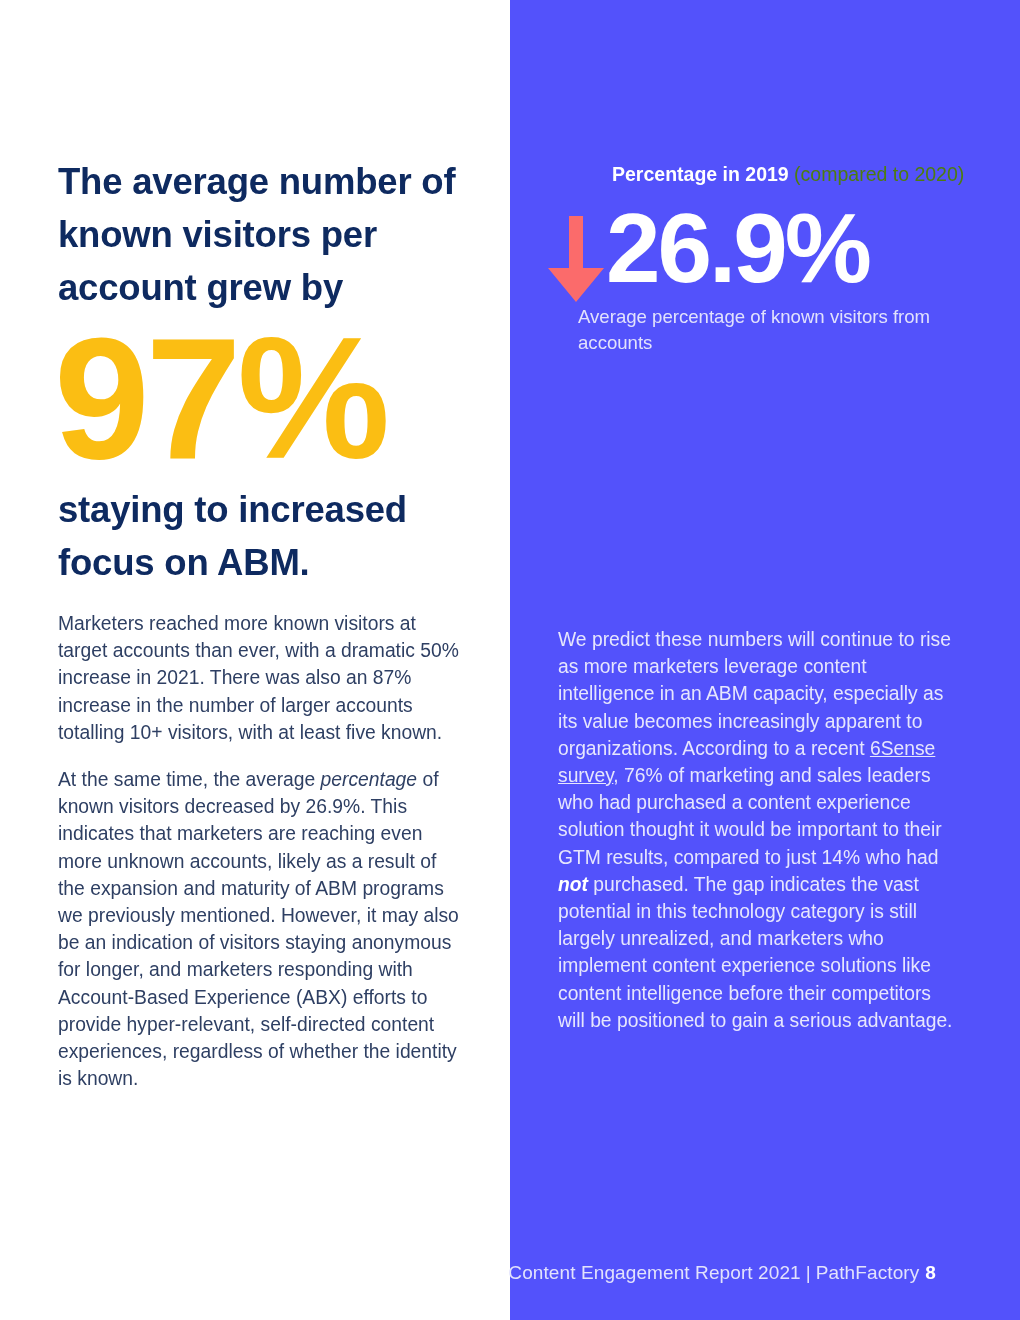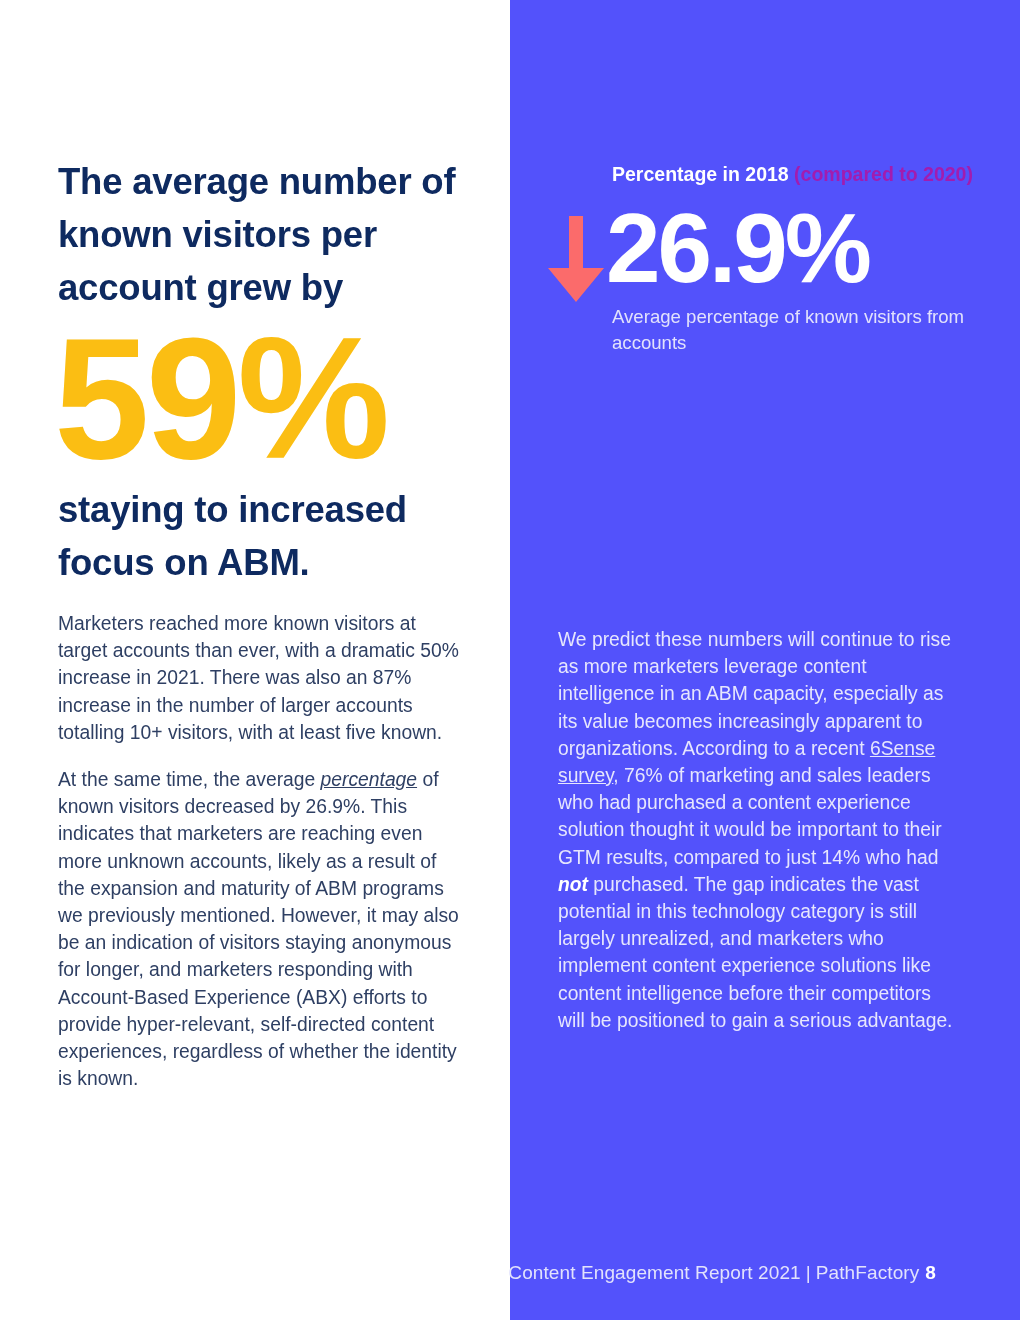--- a/index.html
+++ b/index.html
@@ -84,42 +84,42 @@
     width: 418px;
     color: #2E3F63;
     font-size: 19.3px;
     line-height: 27.2px;
     font-weight: 400;
   }
   .left-body p {
     margin: 0 8px 20px 0;
   }
   .left-body p:last-child { margin-bottom: 0; }
-  .left-body em { font-style: italic; text-decoration: underline; }
+  .left-body em { font-style: italic; }
 
   
   .right-col {
     position: absolute;
     left: 542px;
     top: 0;
     width: 440px;
     height: 1320px;
   }
 
   .stat-header {
     position: absolute;
     top: 162px;
     left: 70px;
     color: #ffffff;
     font-size: 19.5px;
     line-height: 24px;
     white-space: nowrap;
   }
   .stat-header .bold { font-weight: bold; }
-  .stat-header .light { font-weight: 700; color: #a21caf; }
+  .stat-header .light { font-weight: 400; color: #4d7c0f; }
 
   
   .stat-block-1 { position: absolute; top: 186px; left: 0; }
   .stat-block-2 { position: absolute; top: 395px; left: 0; }
 
   .stat-row {
     display: flex;
     align-items: flex-end;
     height: 116px;
   }
@@ -140,21 +140,21 @@
     font-weight: bold;
     line-height: 108px;
     letter-spacing: -3px;
     margin-left: -4px;
   }
 
   .stat-caption {
     color: #E2E2FC;
     font-size: 18.6px;
     line-height: 26px;
-    margin-left: 70px;
+    margin-left: 36px;
     margin-top: 2px;
     font-weight: 400;
   }
 
   .right-body {
     position: absolute;
     top: 610px;
     left: 0;
     width: 428px;
     color: #E6E6FD;
@@ -198,35 +198,35 @@
 <body>
 
 <div class="page">
 
   <div class="blue-panel"></div>
 
   <div class="left-col">
 
     <div class="headline">The average number of known visitors per account grew by</div>
 
-    <div class="bignum">59%</div>
+    <div class="bignum">97%</div>
 
     <div class="headline-2">staying to increased focus on ABM.</div>
 
     <div class="left-body">
       <p>Marketers reached more known visitors at target accounts than ever, with a dramatic 50% increase in 2021. There was also an 87% increase in the number of larger accounts totalling 10+ visitors, with at least five known.</p>
       <p><span>At the same time, the average </span><em>percentage</em><span> of known visitors decreased by 26.9%. This indicates that marketers are reaching even more unknown accounts, likely as a result of the expansion and maturity of ABM programs we previously mentioned. However, it may also be an indication of visitors staying anonymous for longer, and marketers responding with Account-Based Experience (ABX) efforts to provide hyper-relevant, self-directed content experiences, regardless of whether the identity is known.</span></p>
     </div>
 
   </div>
 
   <div class="right-col">
 
     <div class="stat-header">
-      <span class="bold">Percentage in 2018</span>
+      <span class="bold">Percentage in 2019</span>
       <span class="light">(compared to 2020)</span>
     </div>
 
     <div class="stat-block-1">
       <div class="stat-row">
         <div class="arrow-wrap arrow-down-wrap">
           <svg width="56" height="86" viewBox="0 0 56 86" aria-hidden="true">
             <polygon points="21,0 35,0 35,52 56,52 28,86 0,52 21,52" fill="#FB6B6B"></polygon>
           </svg>
         </div>

